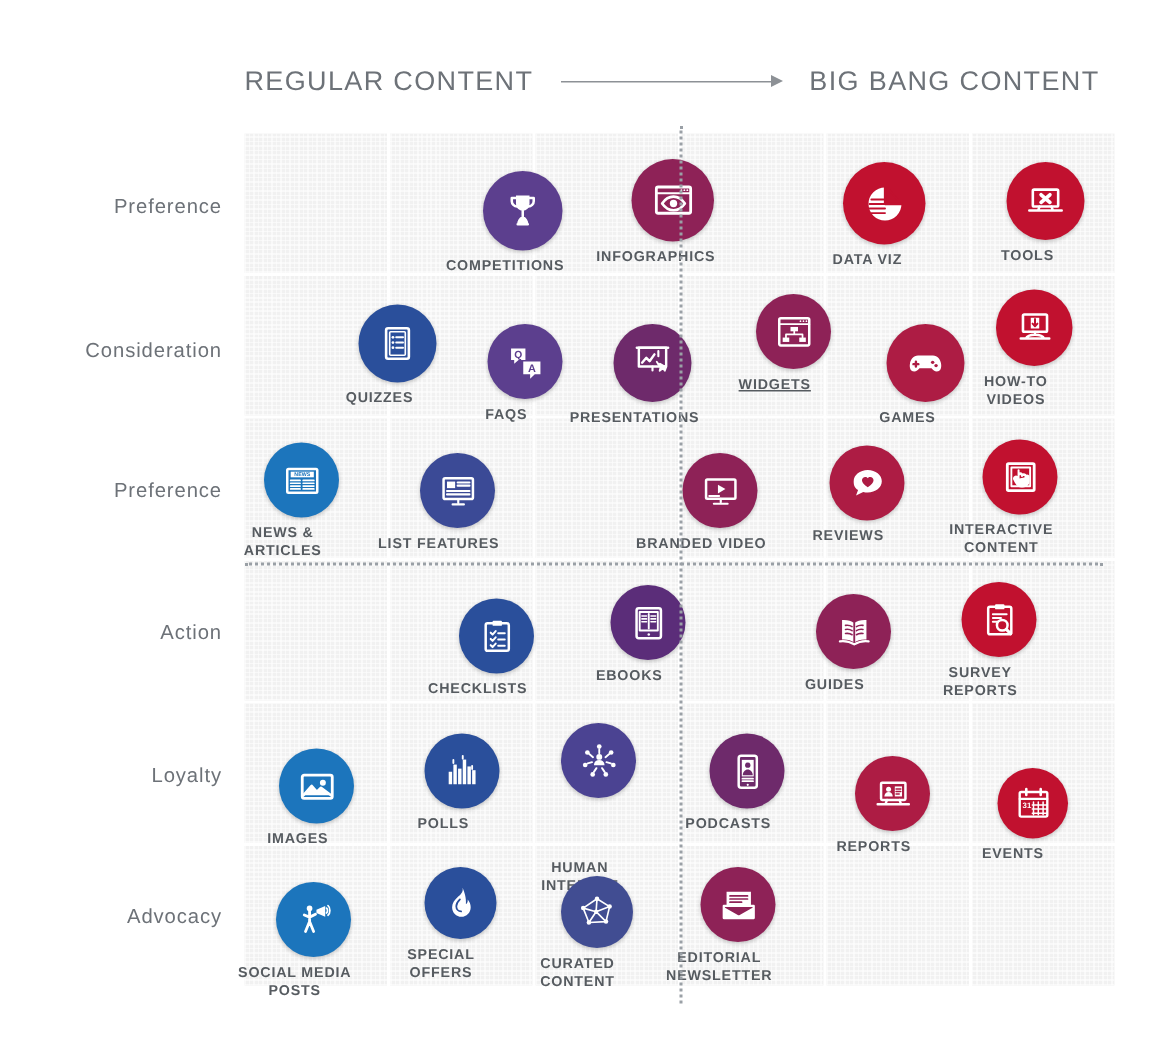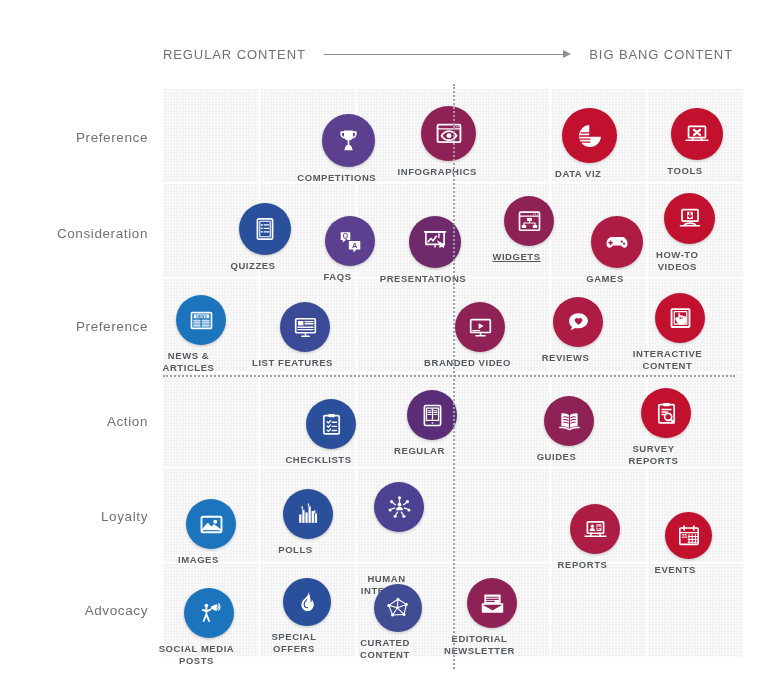--- a/index.html
+++ b/index.html
@@ -6,21 +6,21 @@
   body{
     width:782px;height:693px;background:#ffffff;
     font-family:"Liberation Sans", sans-serif;
     overflow:hidden;
   }
   #root{position:relative;width:782px;height:693px;}
 
   
   #axis{position:absolute;left:163px;top:43px;width:570px;height:22px;
         display:flex;align-items:center;}
-  .axis-label{font-size:13px;color:#6d7278;letter-spacing:.9px;white-space:nowrap;}
+  .axis-label{font-size:18px;color:#6d7278;letter-spacing:.9px;white-space:nowrap;}
   #axis-arrow{flex:1;position:relative;height:12px;margin:0 18px;}
   #axis-arrow .line{position:absolute;left:0;right:7px;top:50%;height:1px;background:#8d9196;}
   #axis-arrow .head{position:absolute;right:0;top:50%;transform:translateY(-50%);
       width:0;height:0;border-top:4px solid transparent;border-bottom:4px solid transparent;
       border-left:8px solid #8d9196;}
 
   
   .row-label{position:absolute;right:0;font-size:13.5px;color:#6d7278;
              letter-spacing:.6px;text-align:right;white-space:nowrap;}
   #rowlabels{position:absolute;left:0;top:85px;width:148px;height:580px;}
@@ -343,21 +343,21 @@
         <div style="width: 25px; height: 25px;">
           <svg viewBox="0 0 24 24" width="100%" height="100%" fill="none" stroke="#fff" stroke-width="1.5" stroke-linecap="round" stroke-linejoin="round">
             <rect x="4.2" y="2.4" width="15.6" height="19.2" rx="1.4" stroke-width="1.6"></rect>
             <rect x="6.2" y="4.8" width="11.6" height="11.8" stroke-width="1.2"></rect>
             <path d="M12 6v9.4" stroke-width="1.2"></path>
             <path d="M7.6 7.4h3M7.6 9.2h3M7.6 11h3M13.4 7.4h3M13.4 9.2h3M13.4 11h3" stroke-width="1"></path>
             <circle cx="12" cy="19.2" r=".8" fill="#fff" stroke="none"></circle>
           </svg>
         </div>
       </div>
-      <div class="cap" style="width: 100px; margin-left: -25px;">REGULAR</div>
+      <div class="cap" style="width: 100px; margin-left: -25px;">EBOOKS</div>
     </div>
     <div class="tile" style="left: 544px; top: 396px; width: 50px;">
       <div class="bubble" style="width: 50px; height: 50px; background: rgb(142, 34, 87);">
         <div style="width: 25px; height: 25px;">
           <svg viewBox="0 0 24 24" width="100%" height="100%" fill="none" stroke="#fff" stroke-width="1.5" stroke-linecap="round" stroke-linejoin="round">
             <path d="M12 6.2C10 4.6 7.4 4 4.2 4.2v12.4c3.2-.2 5.8.4 7.8 2 2-1.6 4.6-2.2 7.8-2V4.2C16.6 4 14 4.6 12 6.2z" fill="#fff" stroke="none"></path>
             <path d="M12 6.4v12.2" stroke="#8e2257" stroke-width="1.2"></path>
             <path d="M6.4 7.6c1.6-.2 3.2.1 4.2.8M6.4 10.2c1.6-.2 3.2.1 4.2.8M6.4 12.8c1.6-.2 3.2.1 4.2.8M17.6 7.6c-1.6-.2-3.2.1-4.2.8M17.6 10.2c-1.6-.2-3.2.1-4.2.8M17.6 12.8c-1.6-.2-3.2.1-4.2.8" stroke="#8e2257" stroke-width="1"></path>
             <path d="M2.8 17.8c3-.4 6.4.2 9.2 2 2.8-1.8 6.2-2.4 9.2-2" stroke-width="1.4"></path>
           </svg>
@@ -421,20 +421,35 @@
             <circle cx="7.8" cy="20.4" r="1.5" fill="#fff" stroke="none"></circle>
             <circle cx="3" cy="14.4" r="1.5" fill="#fff" stroke="none"></circle>
             <circle cx="4.4" cy="6.4" r="1.5" fill="#fff" stroke="none"></circle>
             <path d="M12 4.4v2.4M18.4 7.4l-2.4 2M19.4 13.4l-2.8-.8M15.4 18.8l-1.6-2.4M8.6 18.8l1.6-2.4M4.6 13.4l2.8-.8M5.6 7.4l2.4 2" stroke-width="1.2"></path>
           </svg>
         </div>
       </div>
       <div class="cap" style="width: 100px; margin-left: -25px;">HUMAN
 INTEREST</div>
     </div>
+    <div class="tile" style="left: 473px; top: 489px; width: 50px;">
+      <div class="bubble" style="width: 50px; height: 50px; background: rgb(110, 42, 107);">
+        <div style="width: 25px; height: 25px;">
+          <svg viewBox="0 0 24 24" width="100%" height="100%" fill="none" stroke="#fff" stroke-width="1.5" stroke-linecap="round" stroke-linejoin="round">
+            <rect x="6.2" y="1.8" width="11.6" height="20.4" rx="1.6" stroke-width="1.6"></rect>
+            <rect x="8.2" y="4.4" width="7.6" height="10.6" fill="#fff" stroke="none"></rect>
+            <circle cx="12" cy="7.8" r="1.7" fill="#6e2a6b" stroke="none"></circle>
+            <path d="M8.8 14.2c0-2 1.5-3.6 3.2-3.6s3.2 1.6 3.2 3.6z" fill="#6e2a6b" stroke="none"></path>
+            <path d="M8.6 16.4h6.8M8.6 18h6.8" stroke-width="1.1"></path>
+            <circle cx="12" cy="20.4" r=".7" fill="#fff" stroke="none"></circle>
+          </svg>
+        </div>
+      </div>
+      <div class="cap" style="width: 100px; margin-left: -25px;">PODCASTS</div>
+    </div>
     <div class="tile" style="left: 570px; top: 504px; width: 50px;">
       <div class="bubble" style="width: 50px; height: 50px; background: rgb(173, 28, 68);">
         <div style="width: 25px; height: 25px;">
           <svg viewBox="0 0 24 24" width="100%" height="100%" fill="none" stroke="#fff" stroke-width="1.5" stroke-linecap="round" stroke-linejoin="round">
             <rect x="4.2" y="4.6" width="15.6" height="11" rx=".7" stroke-width="1.6"></rect>
             <circle cx="9" cy="8.8" r="1.6" fill="#fff" stroke="none"></circle>
             <path d="M6.3 13.4c0-1.6 1.2-2.8 2.7-2.8s2.7 1.2 2.7 2.8z" fill="#fff" stroke="none"></path>
             <rect x="13" y="7" width="4.6" height="6.4" fill="#fff" stroke="none"></rect>
             <path d="M13.8 8.6h3M13.8 10.2h3M13.8 11.8h2" stroke="#ad1c44" stroke-width="1"></path>
             <path d="M2 18.4h20M8 15.6l-1 2.8M16 15.6l1 2.8" stroke-width="1.5"></path>

